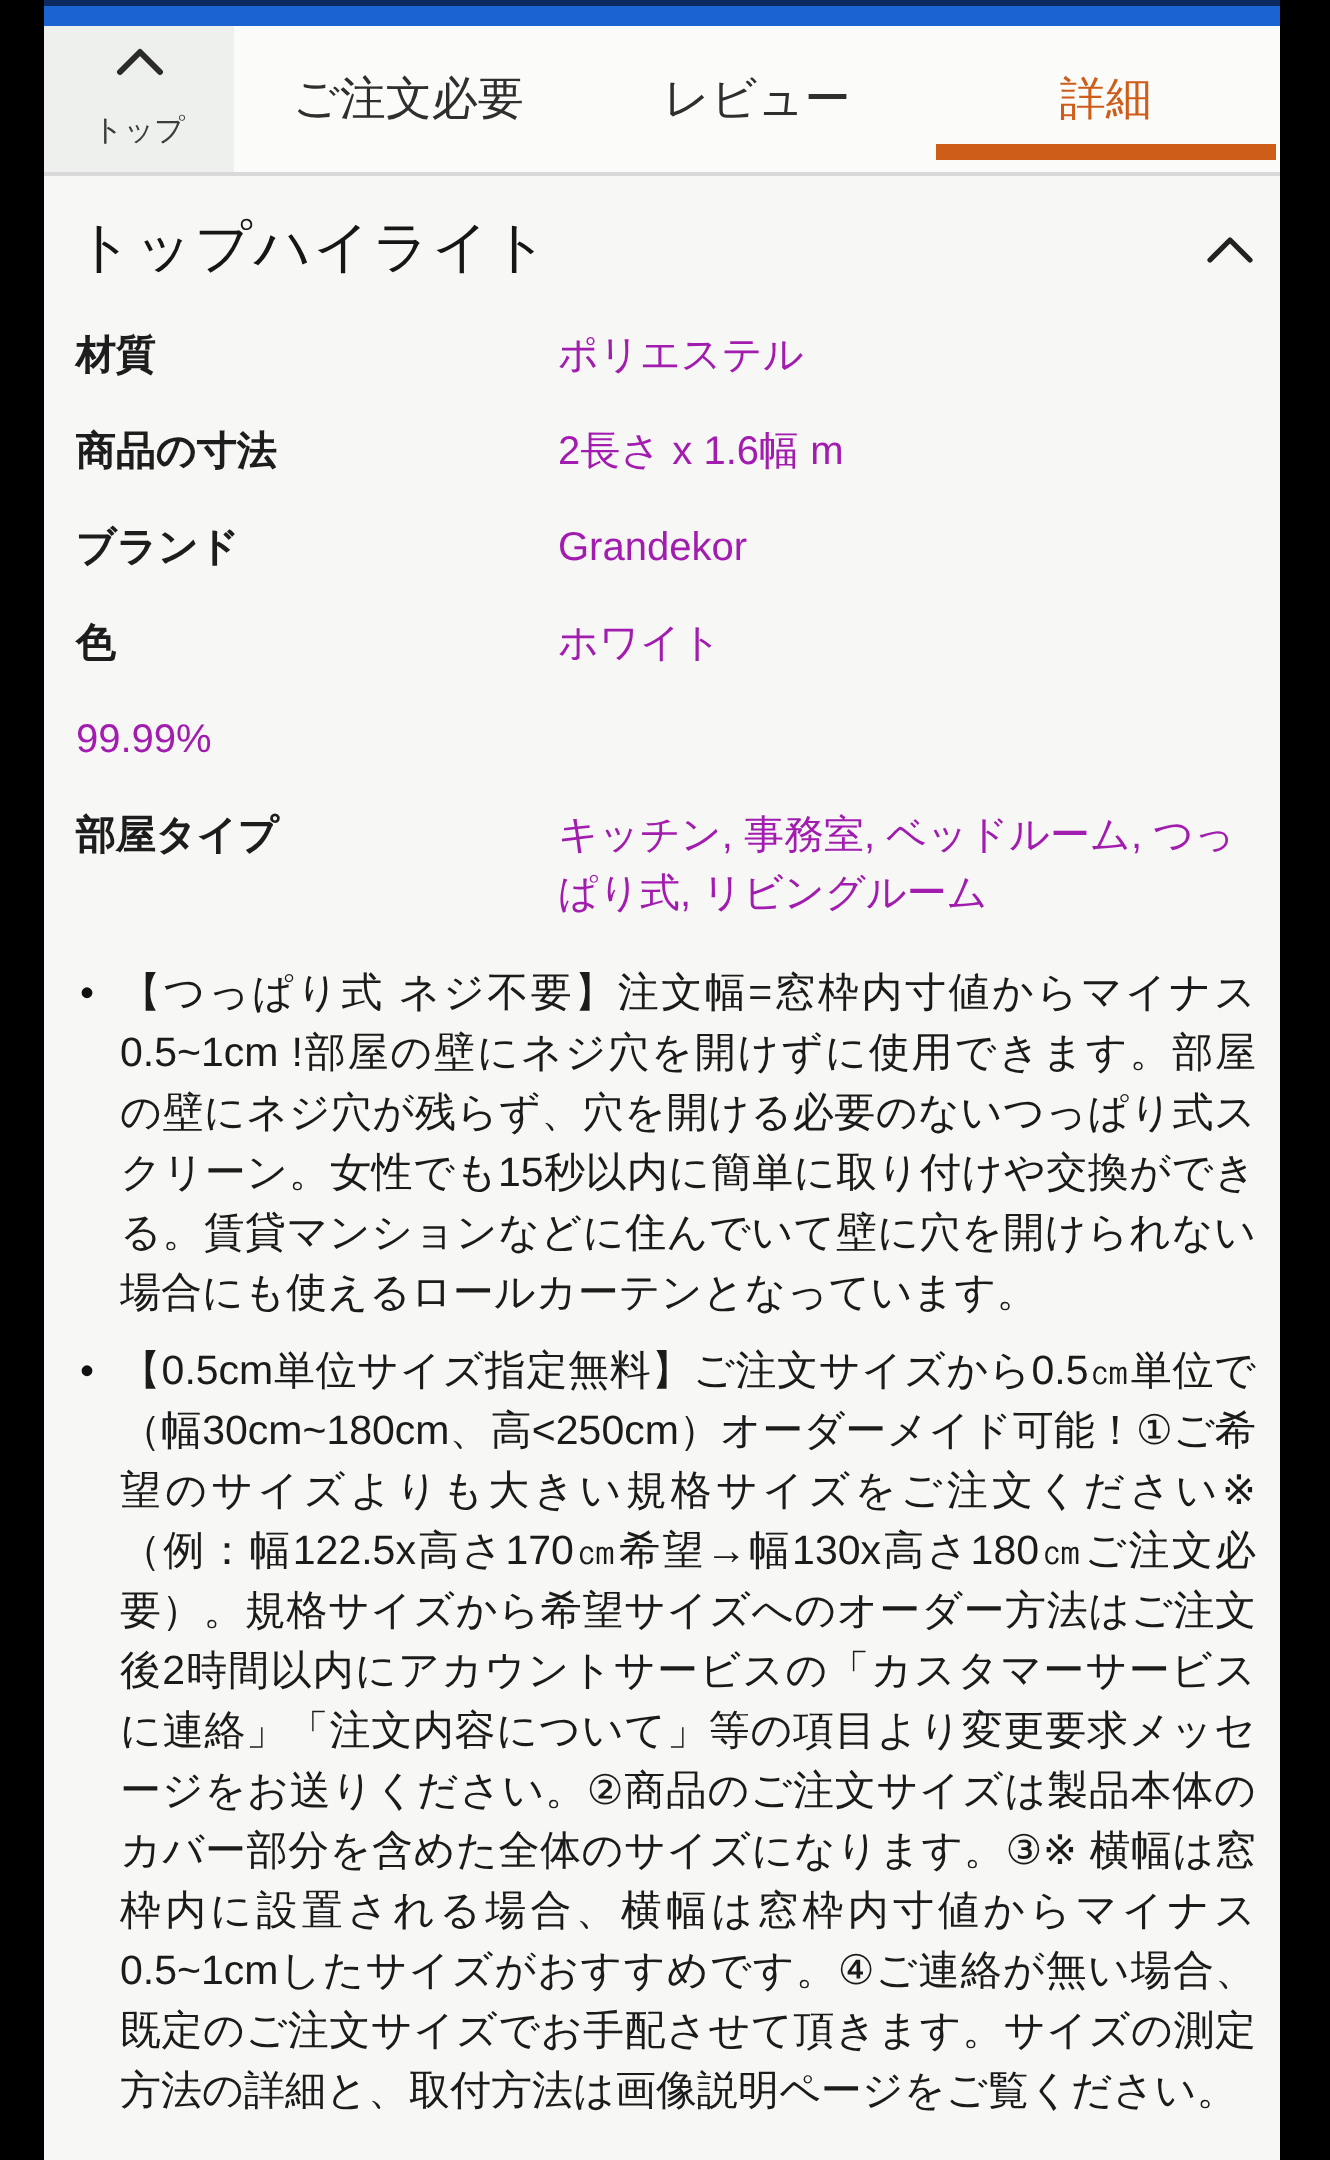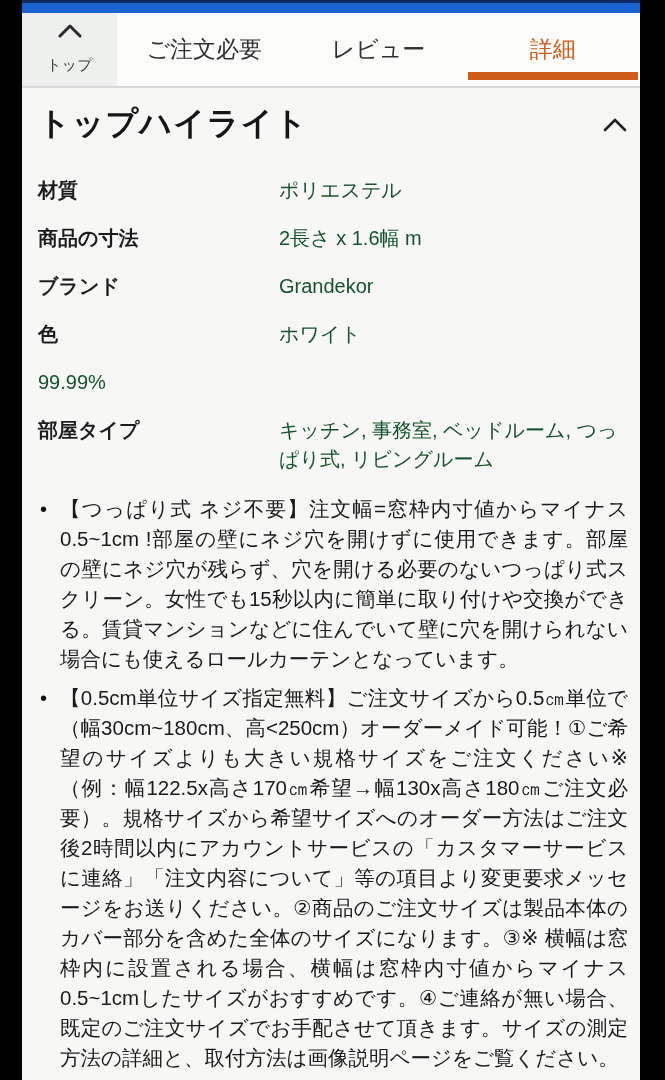--- a/index.html
+++ b/index.html
@@ -56,35 +56,35 @@
     background: #cf5d1a;
   }
   .content { padding: 0 12px 0 16px; }
   .section-header {
     margin-top: 16px;
     height: 40px;
     display: flex; align-items: center; justify-content: space-between;
     cursor: pointer;
   }
   .section-title {
-    font-size: 32px; font-weight: bold; color: #161616;
+    font-size: 28px; font-weight: normal; color: #161616;
     letter-spacing: 1px;
   }
   .chev svg { display: block; }
-  .specs { margin-top: 32px; }
+  .specs { margin-top: 20px; }
   .spec-row {
     display: flex;
     margin-bottom: 19px;
     font-size: 20px; line-height: 29px;
   }
   .spec-label {
     width: 241px; flex-shrink: 0;
     font-weight: bold; color: #1d1d1d;
   }
-  .spec-value { flex: 1; color: #14532d; }
+  .spec-value { flex: 1; color: #a21caf; }
   .bullets {
     list-style: none;
     margin: 20px 0 0; padding: 0;
   }
   .bullets li {
     position: relative;
     padding-left: 22px;
     font-size: 20.5px; line-height: 30px;
     color: #1b1b1b;
     margin-bottom: 9px;

